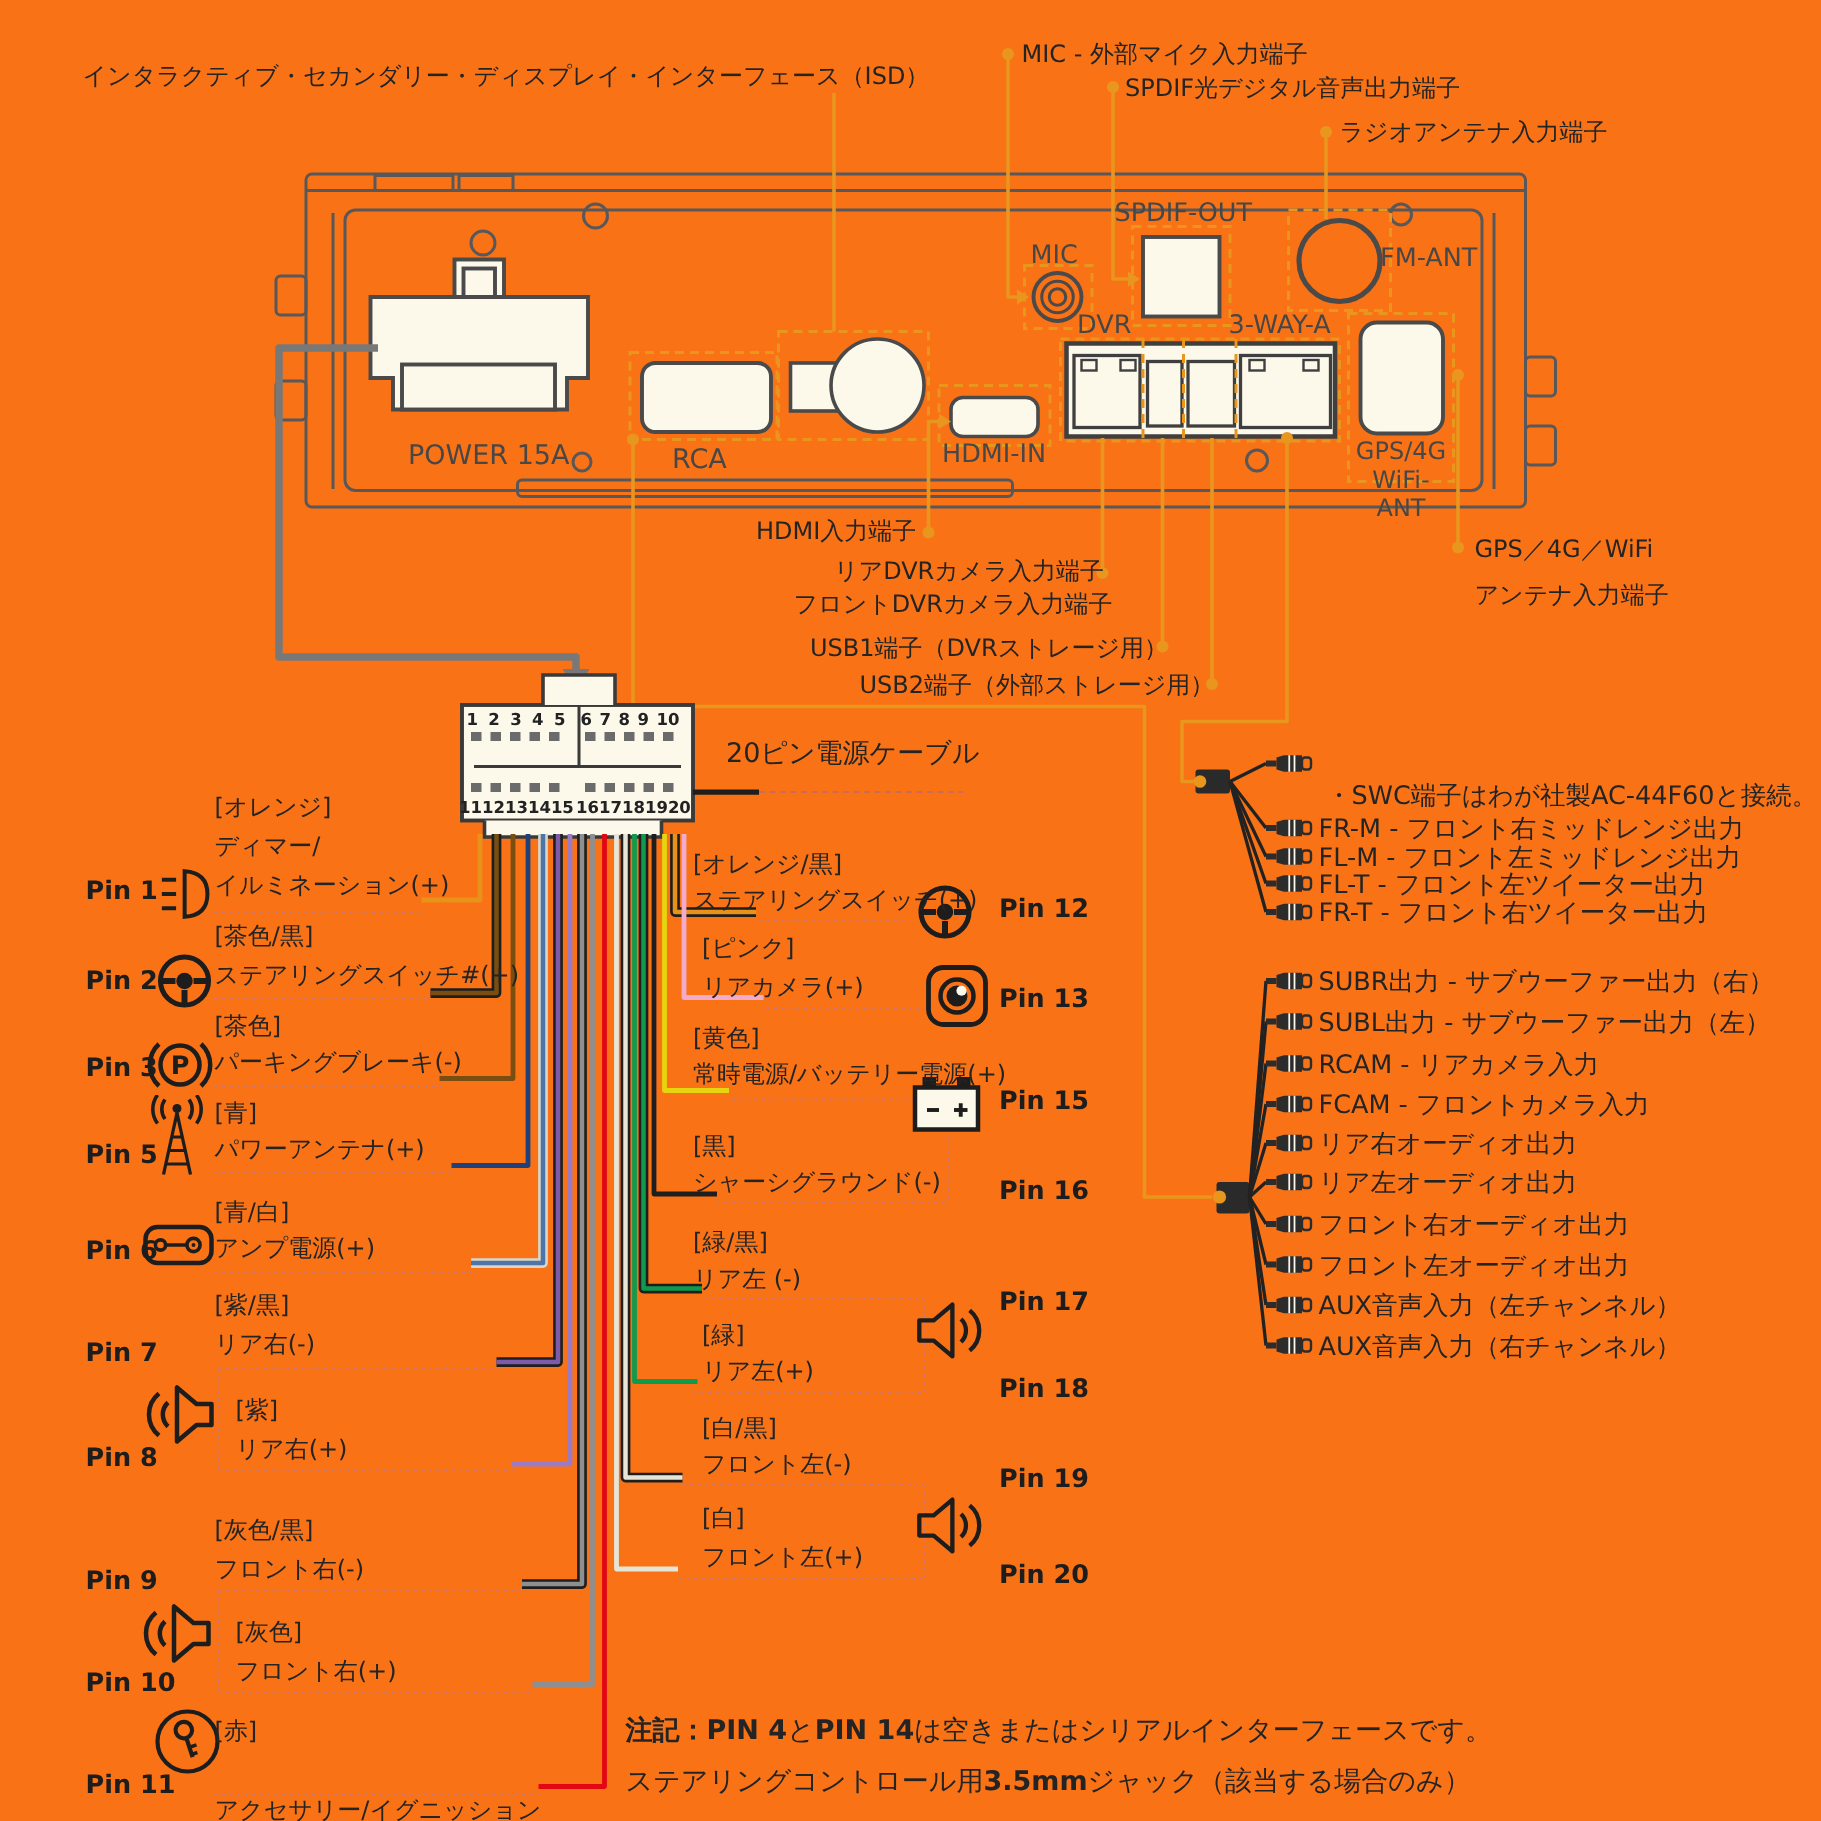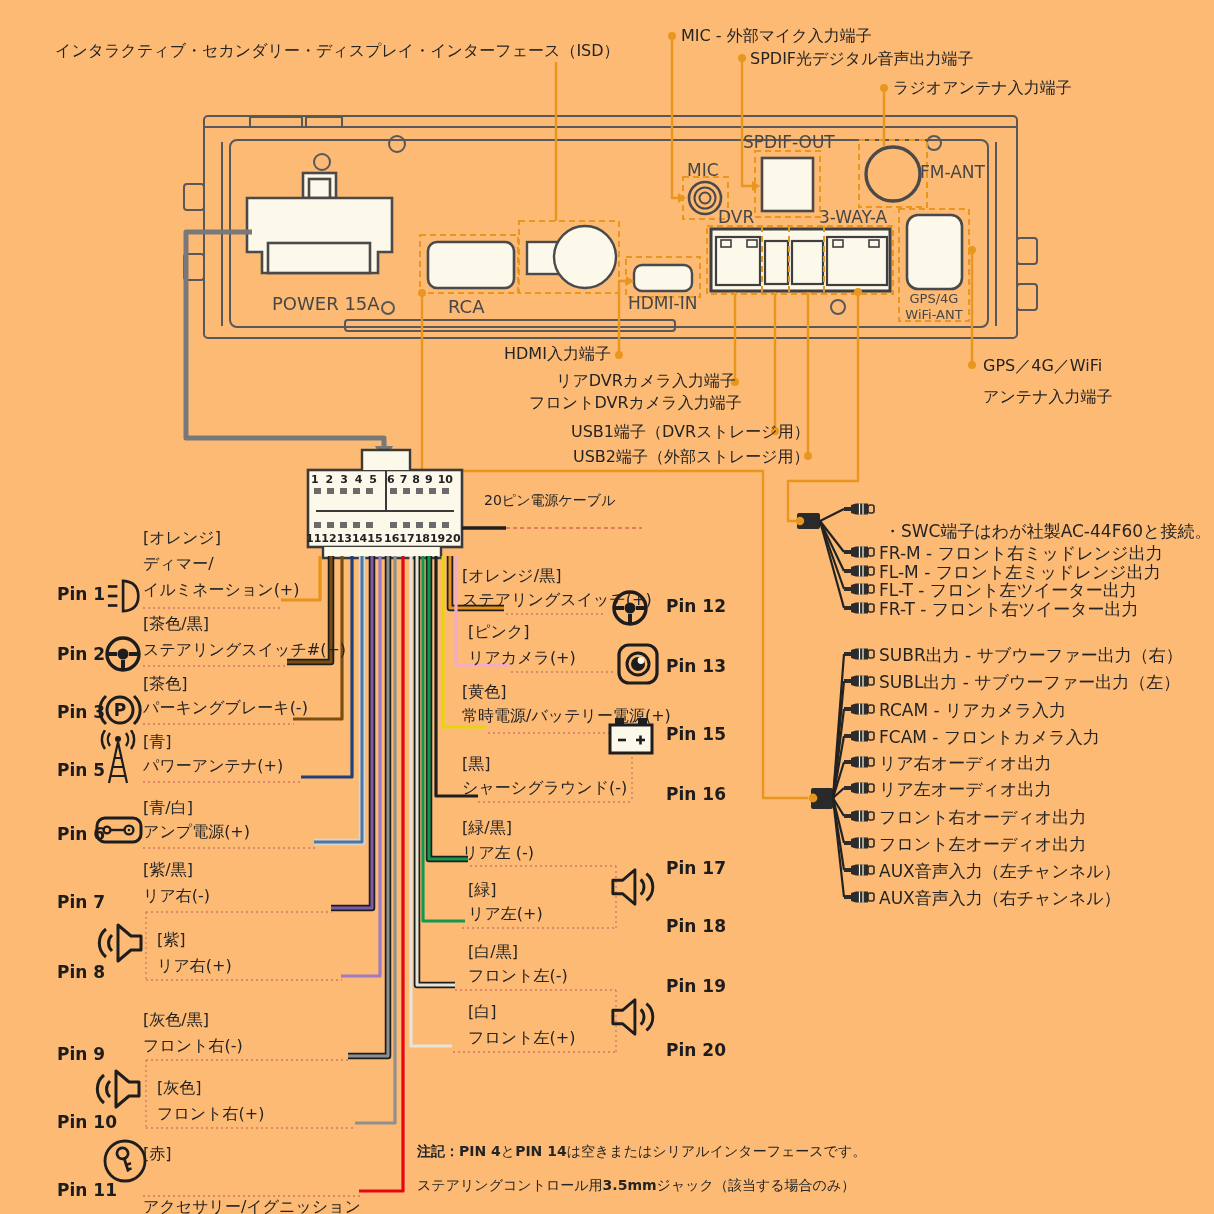--- a/index.html
+++ b/index.html
@@ -1,26 +1,26 @@
 <!DOCTYPE html>
 <html><head>
 <meta charset="utf-8">
 <style>
   html,body{margin:0;padding:0;background:#FCF8EA;}
-  .canvas{position:relative;width:1214px;height:1214px;background:#fdba74;overflow:hidden;
+  .canvas{position:relative;width:1214px;height:1214px;background:#f97316;overflow:hidden;
           font-family:"DejaVu Sans","Liberation Sans",sans-serif;color:#242424;}
   svg.layer{position:absolute;left:0;top:0;}
   .t{position:absolute;white-space:nowrap;font-size:16px;line-height:1.25;color:#242424;}
   .b{font-weight:bold;}
   .s17{font-size:17px;}
-  .s18{font-size:14px;}
+  .s18{font-size:18px;}
   .pin{position:absolute;white-space:nowrap;font-weight:bold;font-size:17px;color:#1d1d1d;}
   .panel-t{position:absolute;white-space:nowrap;color:#474747;font-size:17px;font-weight:500;}
   .pnums{position:absolute;display:flex;justify-content:space-between;font-size:11px;font-weight:bold;color:#222;}
-  .gps-t{position:absolute;text-align:center;color:#474747;font-size:13px;line-height:1.2;}
+  .gps-t{position:absolute;text-align:center;color:#474747;font-size:16px;line-height:1.2;}
 </style>
 </head>
 <body>
 
 <div class="canvas">
 
   <svg class="layer" width="1214" height="1214" viewBox="0 0 1214 1214">
     <defs>
       <symbol id="sym-illum" viewBox="0 0 40 40">
         <path d="M18,4 q16,1 16,16 q0,15 -16,16 Z" fill="none" stroke="#1d1d1d" stroke-width="2.8"></path>
@@ -356,21 +356,21 @@
     </g>
   </svg>
 
   <div class="t" style="left:55px;top:41px;">インタラクティブ・セカンダリー・ディスプレイ・インターフェース（ISD）</div>
   <div class="t" style="left:681px;top:26px;">MIC - 外部マイク入力端子</div>
   <div class="t" style="left:750px;top:49px;">SPDIF光デジタル音声出力端子</div>
   <div class="t" style="left:893px;top:78px;">ラジオアンテナ入力端子</div>
   <div class="t" style="left:504px;top:344px;">HDMI入力端子</div>
   <div class="t" style="left:556px;top:371px;">リアDVRカメラ入力端子</div>
   <div class="t" style="left:529px;top:393px;">フロントDVRカメラ入力端子</div>
-  <div class="t" style="left:540px;top:422px;margin-left:31px;">USB1端子（DVRストレージ用）</div>
+  <div class="t" style="left:540px;top:422px;">USB1端子（DVRストレージ用）</div>
   <div class="t" style="left:573px;top:447px;">USB2端子（外部ストレージ用）</div>
   <div class="t" style="left:983px;top:356px;">GPS／4G／WiFi</div>
   <div class="t" style="left:983px;top:387px;">アンテナ入力端子</div>
 
   <div class="panel-t" style="left:272px;top:293px;font-size:18px;">POWER 15A</div>
   <div class="panel-t" style="left:448px;top:296px;font-size:18px;">RCA</div>
   <div class="panel-t" style="left:628px;top:293px;">HDMI-IN</div>
   <div class="panel-t" style="left:687px;top:160px;">MIC</div>
   <div class="panel-t" style="left:743px;top:132px;">SPDIF-OUT</div>
   <div class="panel-t" style="left:920px;top:162px;">FM-ANT</div>

